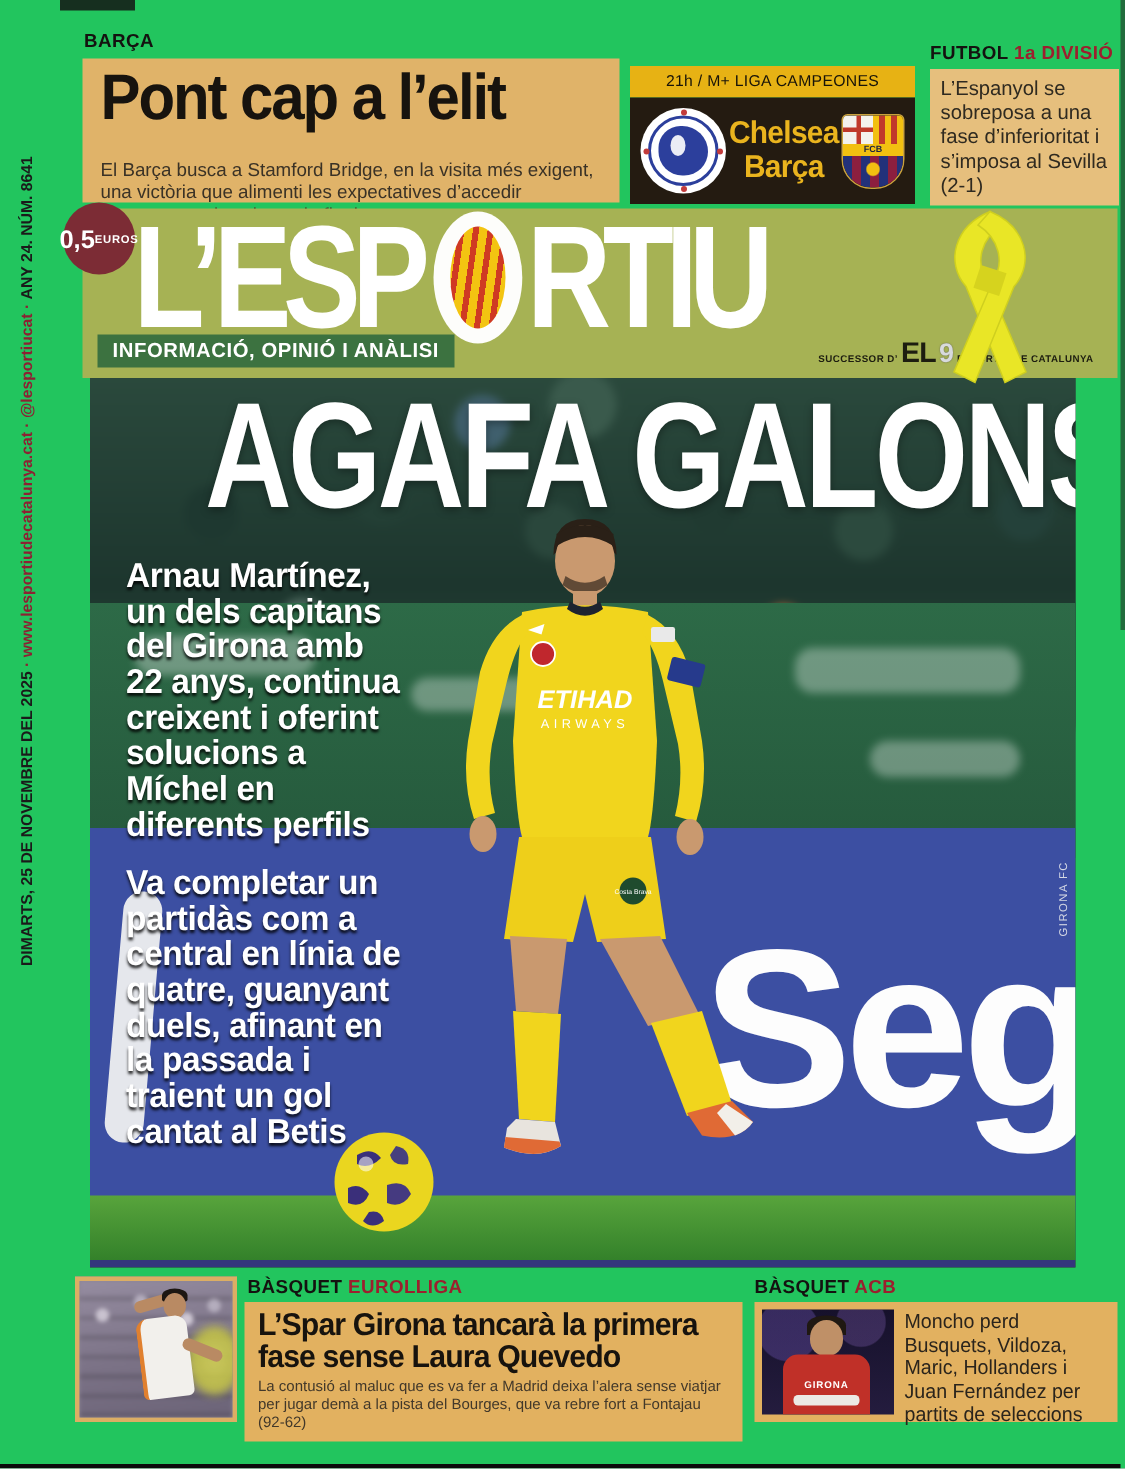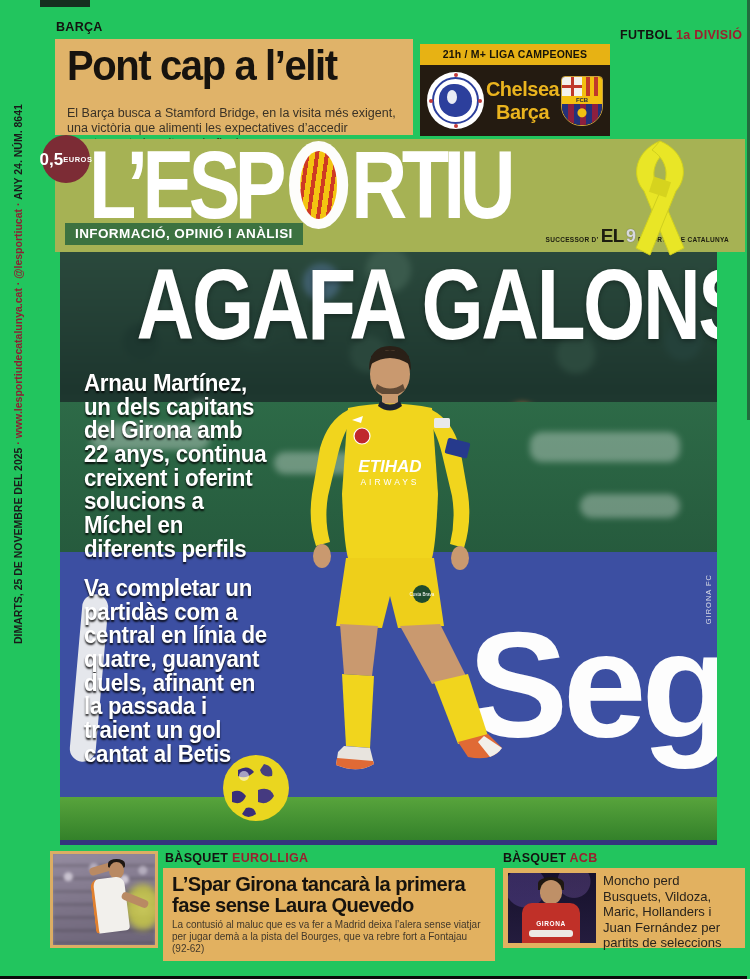--- a/index.html
+++ b/index.html
@@ -16,21 +16,21 @@
   .kicker { position:absolute; font-size:12.5px; font-weight:bold; letter-spacing:.3px; color:#141210; white-space:nowrap; }
   .kicker .red { color:#9c1f2e; }
 
   .kicker-barca { left:56px; top:20px; }
   .pont-box { position:absolute; left:55px; top:39px; width:358px; height:96px; background:#e0b369; padding:4px 12px 0; }
   .pont-h { font-size:43px; font-weight:bold; letter-spacing:-1.5px; line-height:1.04; color:#17130e;
             transform:scaleX(.93); transform-origin:left top; white-space:nowrap; }
   .pont-dek { margin-top:18px; font-size:12.5px; line-height:1.22; color:#3a3226; width:336px; }
 
   .match-box { position:absolute; left:420px; top:44px; width:190px; }
-  .gold-bar { height:21px; background:#e7b214; color:#171309; font-size:10.5px; font-weight:bold;
+  .gold-bar { height:21px; background:#e7b214; color:#171309; font-size:10.5px; font-weight:normal;
               text-align:center; line-height:21px; letter-spacing:.2px; }
   .match-panel { height:71px; background:#241b11; display:flex; align-items:center; justify-content:space-between; padding:0 7px; }
   .match-teams { display:flex; flex-direction:column; align-items:center; color:#eab41e; font-weight:bold;
                  font-size:21px; line-height:1.06; letter-spacing:-.5px; transform:scaleX(.95); }
   
   .cb { position:relative; width:57px; height:57px; border-radius:50%; background:#fff; flex:none; }
   .cb-ring { position:absolute; inset:5px; border-radius:50%; border:2px solid #2c3f9c; }
   .cb-lion { position:absolute; inset:12px; border-radius:46% 54% 50% 50%; background:#2c3f9c; }
   .cb-lion::after { content:""; position:absolute; left:8px; top:6px; width:10px; height:14px; border-radius:50%; background:#fff; opacity:.9; }
   .cb-dot { position:absolute; width:4px; height:4px; border-radius:50%; background:#c23b3b; }
@@ -198,20 +198,21 @@
           <div class="fcb-tl"></div>
           <div class="fcb-tr"></div>
         </div>
         <div class="fcb-band">FCB</div>
         <div class="fcb-body"></div>
       </div>
     </div>
   </div>
 
   <div class="kicker kicker-futbol"><span>FUTBOL </span><span class="red">1a DIVISIÓ</span></div>
+  <div class="futbol-box">L’Espanyol se sobreposa a una fase d’inferioritat i s’imposa al Sevilla (2-1)</div>
 
   <div class="masthead">
     <div class="price">
       <div class="price-n">0,5</div>
       <div class="price-u">EUROS</div>
     </div>
     <div class="mast-title">
       <span>L’ESP</span>
         <span class="senyera-o"></span>
         <span>RTIU</span>

